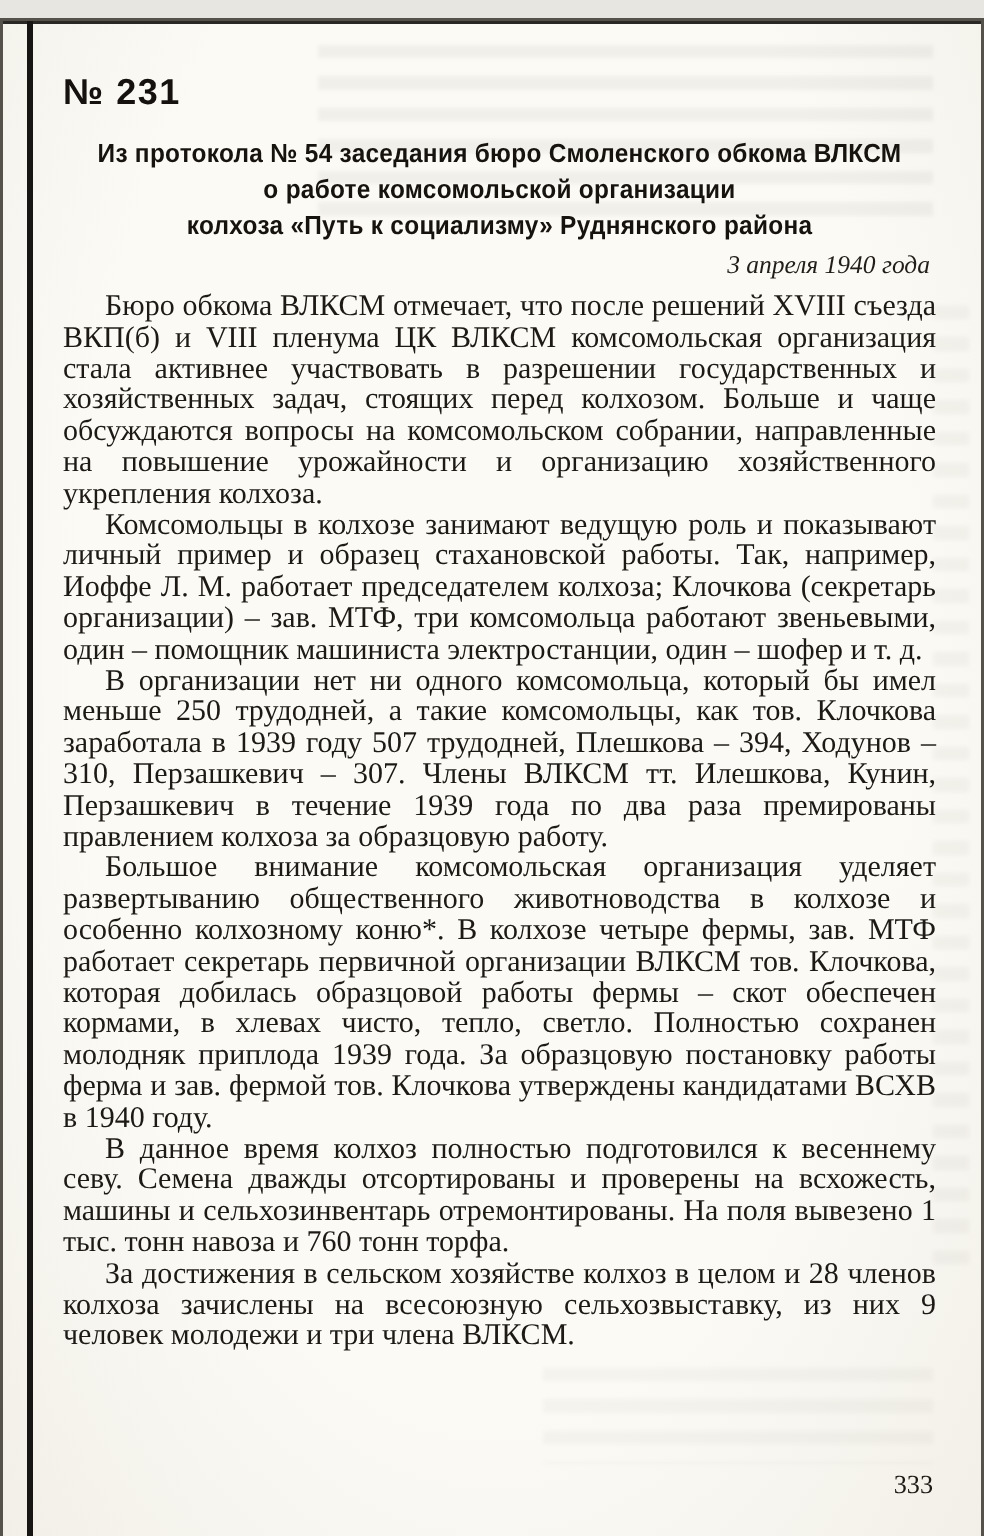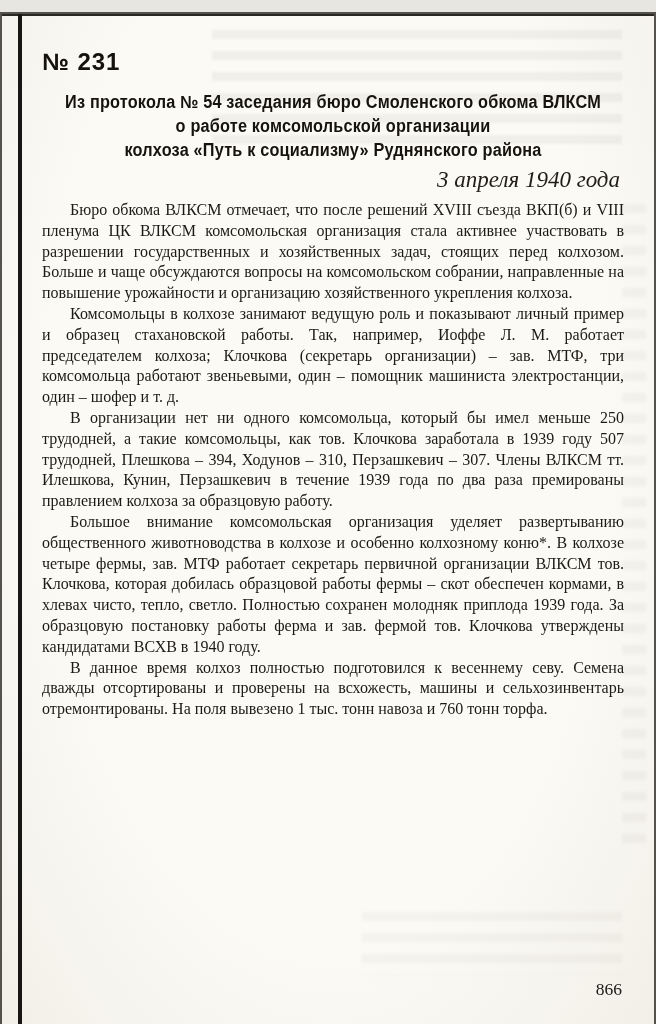--- a/index.html
+++ b/index.html
@@ -80,26 +80,26 @@
     letter-spacing: 0.2px;
     color: #16130f;
     transform: scaleX(0.93);
     transform-origin: 50% 0;
   }
   .title span { display: block; }
   .date {
     margin: 5px 4px 0 0;
     text-align: right;
     font-style: italic;
-    font-size: 23px;
+    font-size: 17px;
     color: #211d19;
   }
   .body {
     margin-top: 7px;
-    font-size: 16px;
+    font-size: 20px;
     line-height: 20.8px;
     text-align: justify;
     color: #1d1a16;
   }
   .body p {
     margin: 0;
     text-indent: 28px;
   }
   .page-number {
     position: absolute;
@@ -132,19 +132,20 @@
     </h1>
 
     <div class="date">3 апреля 1940 года</div>
 
     <div class="body">
       <p>Бюро обкома ВЛКСМ отмечает, что после решений XVIII съезда ВКП(б) и VIII пленума ЦК ВЛКСМ комсомольская организация стала активнее участвовать в разрешении государственных и хозяйственных задач, стоящих перед колхозом. Больше и чаще обсуждаются вопросы на комсомольском собрании, направленные на повышение урожайности и организацию хозяйственного укрепления колхоза.</p>
       <p>Комсомольцы в колхозе занимают ведущую роль и показывают личный пример и образец стахановской работы. Так, например, Иоффе Л. М. работает председателем колхоза; Клочкова (секретарь организации) – зав. МТФ, три комсомольца работают звеньевыми, один – помощник машиниста электростанции, один – шофер и т. д.</p>
       <p>В организации нет ни одного комсомольца, который бы имел меньше 250 трудодней, а такие комсомольцы, как тов. Клочкова заработала в 1939 году 507 трудодней, Плешкова – 394, Ходунов – 310, Перзашкевич – 307. Члены ВЛКСМ тт. Илешкова, Кунин, Перзашкевич в течение 1939 года по два раза премированы правлением колхоза за образцовую работу.</p>
       <p>Большое внимание комсомольская организация уделяет развертыванию общественного животноводства в колхозе и особенно колхозному коню*. В колхозе четыре фермы, зав. МТФ работает секретарь первичной организации ВЛКСМ тов. Клочкова, которая добилась образцовой работы фермы – скот обеспечен кормами, в хлевах чисто, тепло, светло. Полностью сохранен молодняк приплода 1939 года. За образцовую постановку работы ферма и зав. фермой тов. Клочкова утверждены кандидатами ВСХВ в 1940 году.</p>
       <p>В данное время колхоз полностью подготовился к весеннему севу. Семена дважды отсортированы и проверены на всхожесть, машины и сельхозинвентарь отремонтированы. На поля вывезено 1 тыс. тонн навоза и 760 тонн торфа.</p>
+      <p>За достижения в сельском хозяйстве колхоз в целом и 28 членов колхоза зачислены на всесоюзную сельхозвыставку, из них 9 человек молодежи и три члена ВЛКСМ.</p>
     </div>
 
   </div>
 
-  <div class="page-number">866</div>
+  <div class="page-number">333</div>
 
 </div>
 
 </body></html>

